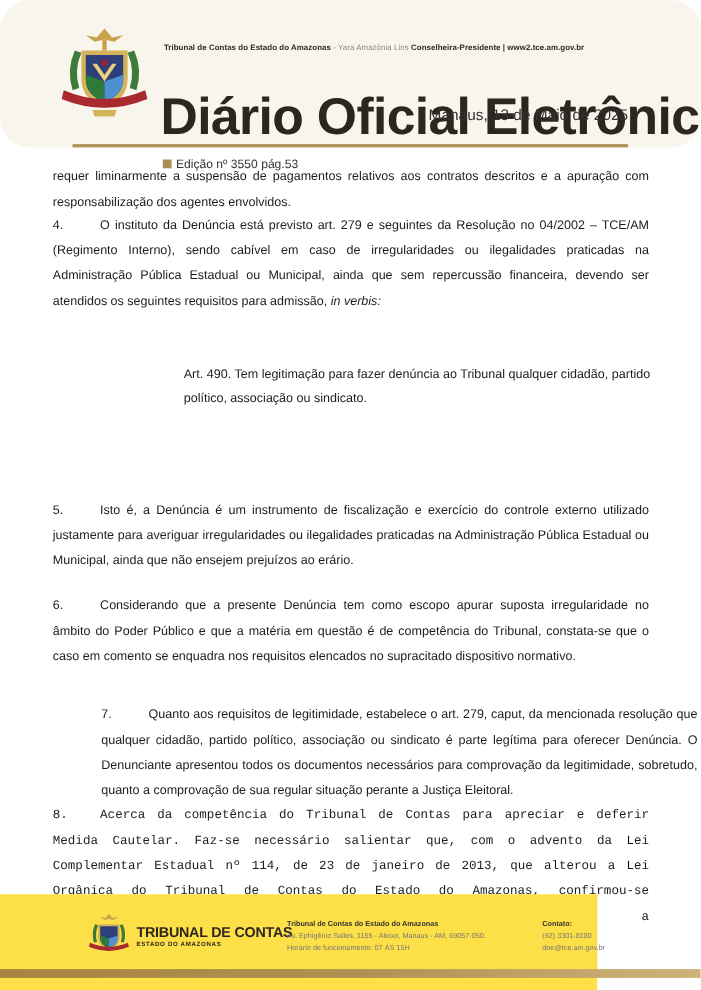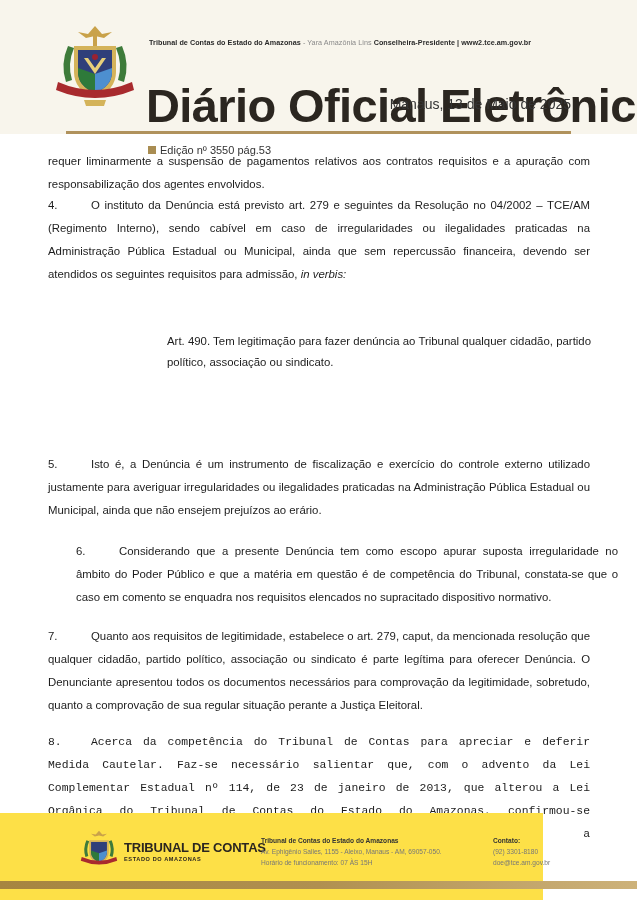--- a/index.html
+++ b/index.html
@@ -1,18 +1,18 @@
 <!DOCTYPE html>
 <html><head>
 <meta charset="utf-8">
 <style>
   html, body { margin:0; padding:0; }
   body { width:637px; height:900px; background:#ffffff; position:relative; overflow:hidden;
          font-family:"Liberation Sans", sans-serif; color:#1a1a1a; }
-  .header { position:absolute; left:0; top:0; width:637px; height:134px; background:#f8f5ec; }
+  .header { position:absolute; left:0; top:0; width:637px; height:134px; background:#f8f5ec;border-radius:27px; }
   .crest { position:absolute; left:50px; top:24px; width:90px; height:86px; }
   .h-top { position:absolute; left:149px; top:38px; font-size:7.2px; font-weight:bold; color:#2a2a2a; white-space:nowrap; letter-spacing:0.05px; }
   .h-top .light { font-weight:normal; color:#8a8a8a; }
   .h-title { position:absolute; left:146px; top:50px; font-size:47px; font-weight:bold; color:#2b2620; letter-spacing:-0.6px; white-space:nowrap; line-height:50px;margin-top:31px; }
   .h-edition { position:absolute; left:148px; top:96px; font-size:11px; color:#333; white-space:nowrap;margin-top:48px; }
   .h-edition .sq { display:inline-block; width:8px; height:8px; background:#a98d52; margin-right:4px; vertical-align:0px; }
   .h-date { position:absolute; right:66px; top:96px; font-size:14px; color:#333; white-space:nowrap; }
   .gold-rule { position:absolute; left:66px; top:131px; width:505px; height:3px; background:#b0925c; }
 
   .content { position:absolute; left:48px; width:542px; font-size:11.4px; line-height:23px; color:#1c1c1c; }
@@ -54,40 +54,40 @@
   </div>
   <div class="h-title">Diário Oficial Eletrônico</div>
   <div class="h-edition">
     <span class="sq"></span><span>Edição nº 3550 pág.53</span>
   </div>
   <div class="h-date">Manaus, 13 de Maio de 2025</div>
   <div class="gold-rule"></div>
 </div>
 
 <div class="content" style="top:150px;">
-  <p class="p">requer liminarmente a suspensão de pagamentos relativos aos contratos requisitos e a apuração com responsabilização dos agentes envolvidos.</p>
+  <p class="p">requer liminarmente a suspensão de pagamentos relativos aos contratos descritos e a apuração com responsabilização dos agentes envolvidos.</p>
 </div>
 
 <div class="content" style="top:194px;">
   <p class="p"><span class="num">4.</span><span>O instituto da Denúncia está previsto art. 279 e seguintes da Resolução no 04/2002 – TCE/AM (Regimento Interno), sendo cabível em caso de irregularidades ou ilegalidades praticadas na Administração Pública Estadual ou Municipal, ainda que sem repercussão financeira, devendo ser atendidos os seguintes requisitos para admissão, </span><i>in verbis:</i></p>
 </div>
 
 <div class="quote" style="top:331px;">
   <p>Art. 490. Tem legitimação para fazer denúncia ao Tribunal qualquer cidadão, partido político, associação ou sindicato.</p>
 </div>
 
 <div class="content" style="top:453px;">
   <p class="p"><span class="num">5.</span><span>Isto é, a Denúncia é um instrumento de fiscalização e exercício do controle externo utilizado justamente para averiguar irregularidades ou ilegalidades praticadas na Administração Pública Estadual ou Municipal, ainda que não ensejem prejuízos ao erário.</span></p>
 </div>
 
-<div class="content" style="top:540px;margin-left:28px;">
+<div class="content" style="top:540px;">
   <p class="p"><span class="num">6.</span><span>Considerando que a presente Denúncia tem como escopo apurar suposta irregularidade no âmbito do Poder Público e que a matéria em questão é de competência do Tribunal, constata-se que o caso em comento se enquadra nos requisitos elencados no supracitado dispositivo normativo.</span></p>
 </div>
 
-<div class="content" style="top:625px;">
+<div class="content" style="top:639px;margin-left:44px;">
   <p class="p"><span class="num">7.</span><span>Quanto aos requisitos de legitimidade, estabelece o art. 279, caput, da mencionada resolução que qualquer cidadão, partido político, associação ou sindicato é parte legítima para oferecer Denúncia. O Denunciante apresentou todos os documentos necessários para comprovação da legitimidade, sobretudo, quanto a comprovação de sua regular situação perante a Justiça Eleitoral.</span></p>
 </div>
 
 <div class="content" style="top:731px;">
   <p class="p" style="text-align-last:justify;font-family:Liberation Mono, monospace;"><span class="num">8.</span><span>Acerca da competência do Tribunal de Contas para apreciar e deferir Medida Cautelar. Faz-se necessário salientar que, com o advento da Lei Complementar Estadual nº 114, de 23 de janeiro de 2013, que alterou a Lei Orgânica do Tribunal de Contas do Estado do Amazonas, confirmou-se expressamente a</span></p>
 </div>
 
 <div class="footer">
   <svg class="f-crest" viewBox="0 0 90 86">
     <path d="M45 2 L38 10 L28 8 L36 14 L45 12 L54 14 L62 8 L52 10 Z" fill="#c9a24a"></path>

